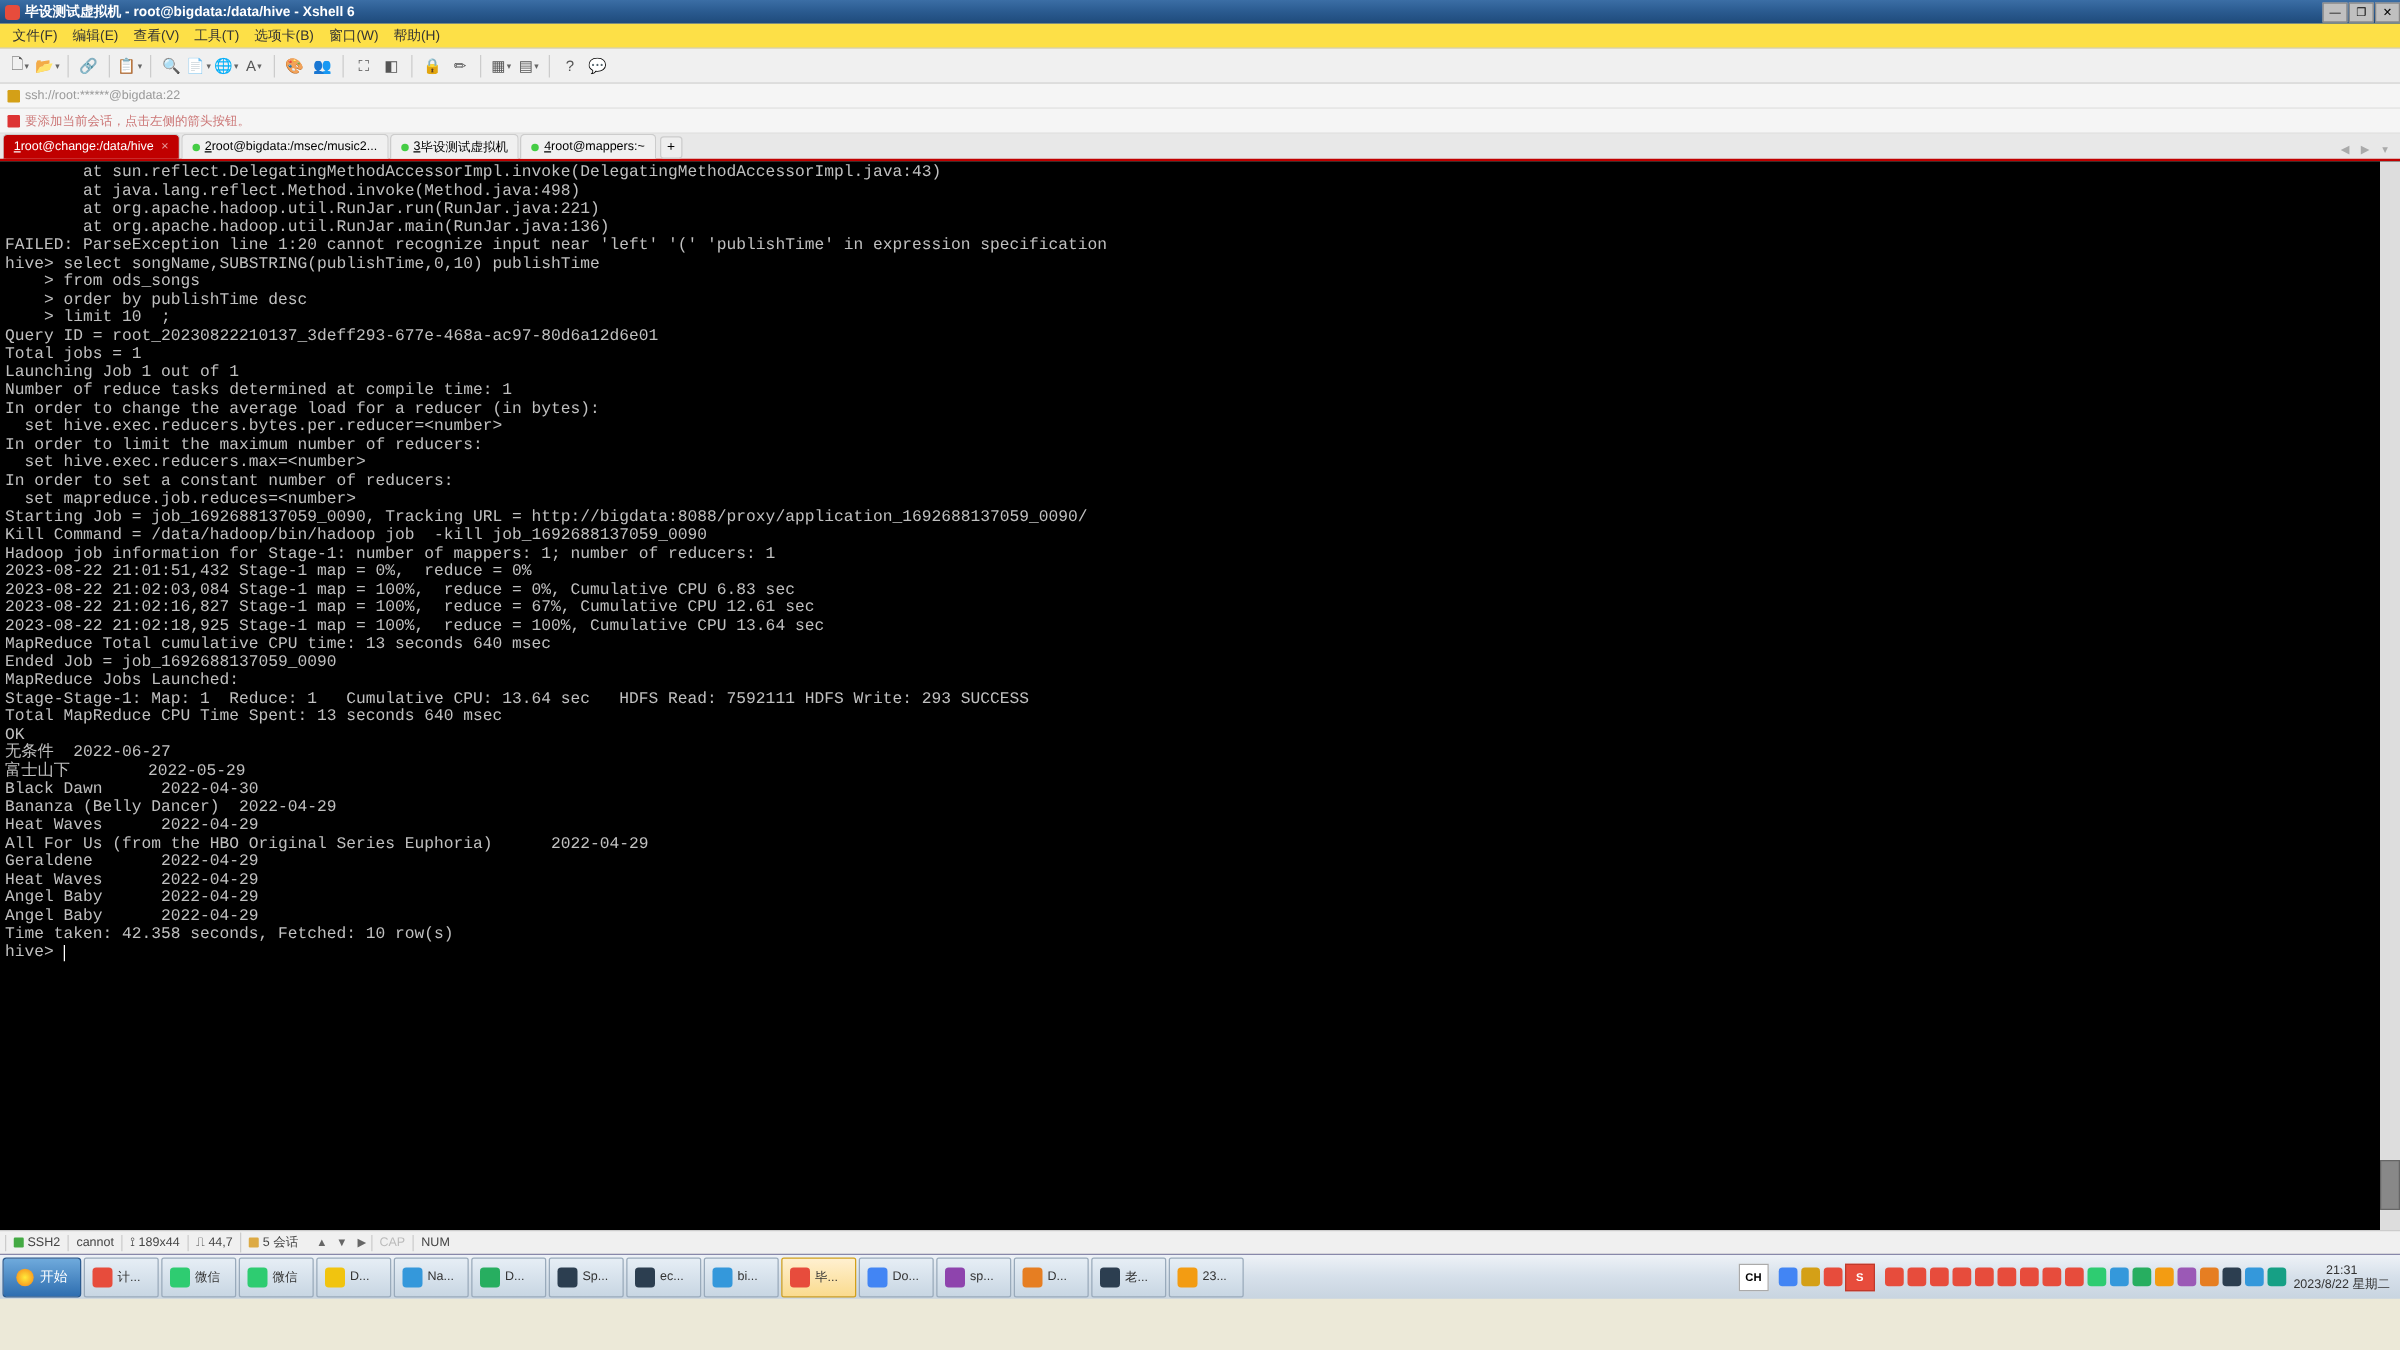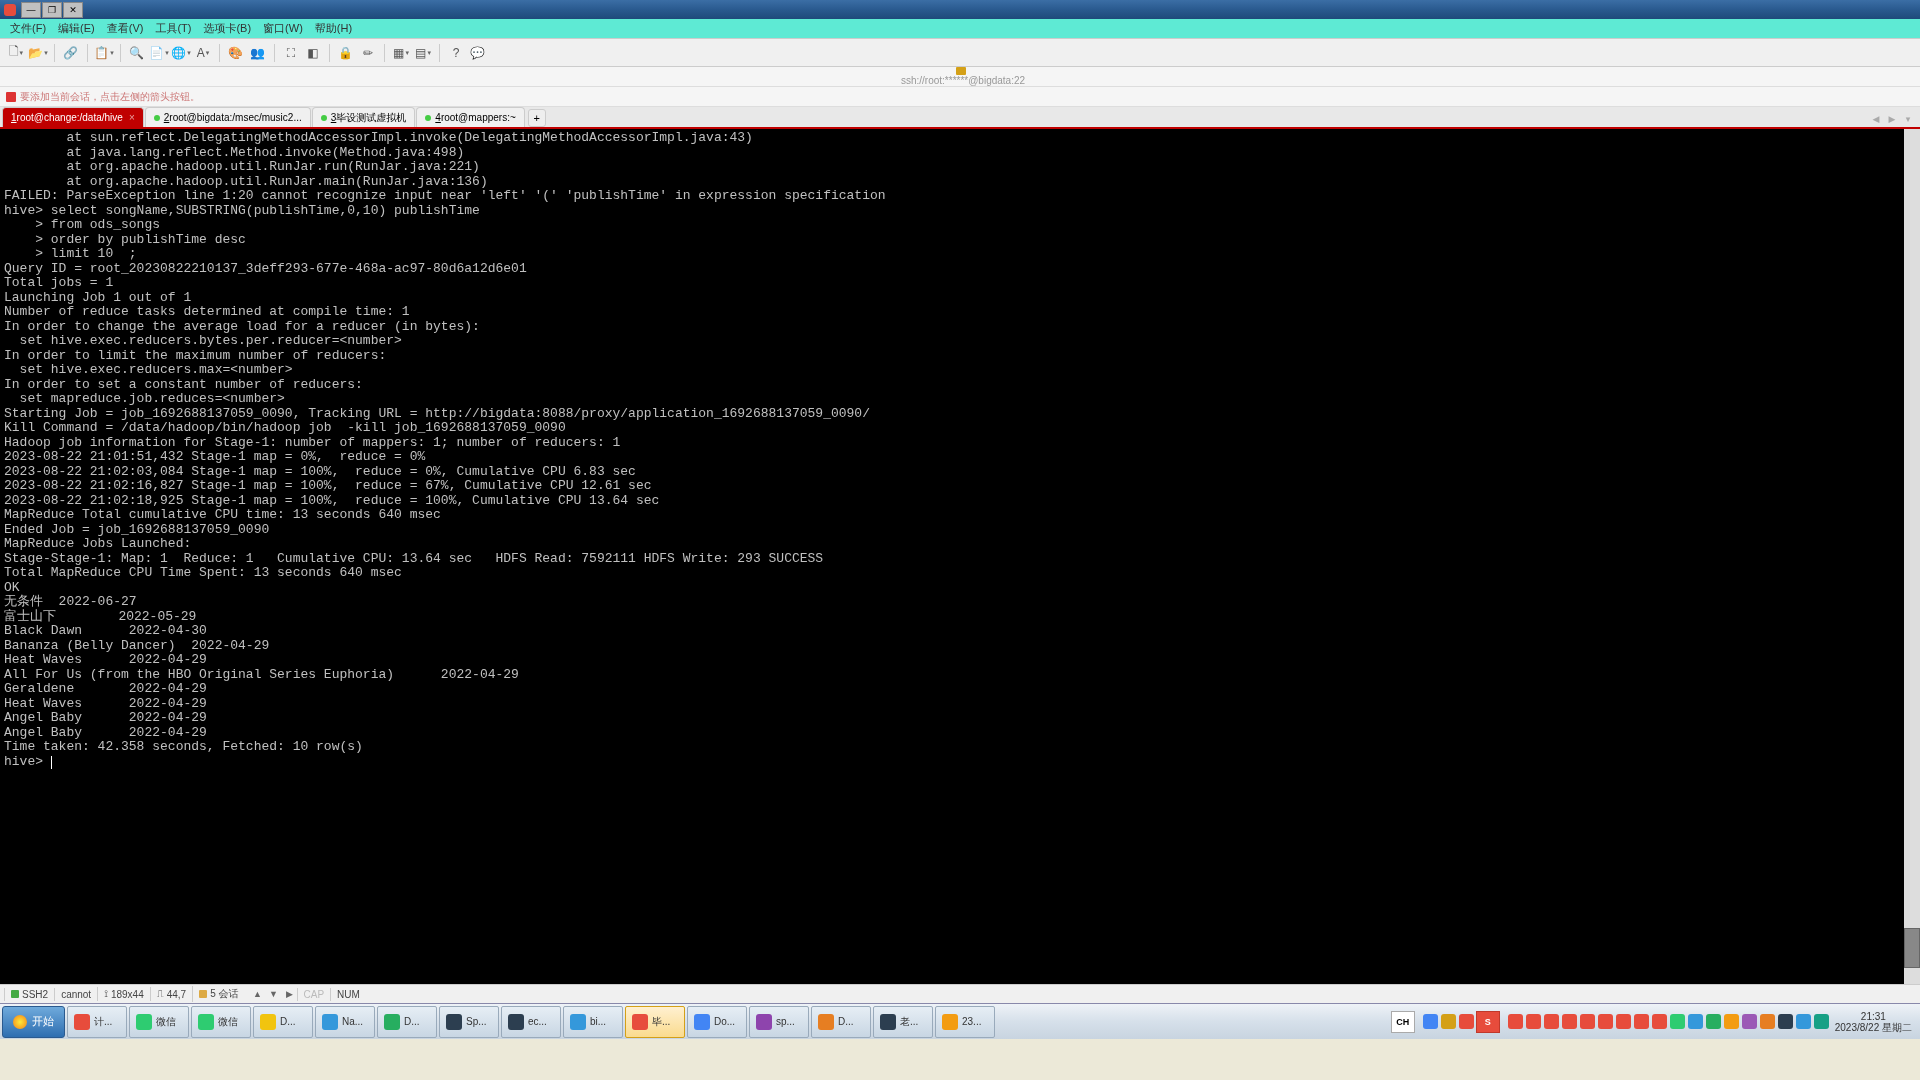--- a/index.html
+++ b/index.html
@@ -2,27 +2,27 @@
 <html><head>
 <meta charset="utf-8">
 <style>
 * { margin: 0; padding: 0; box-sizing: border-box; }
 body { font-family: "Microsoft YaHei", Tahoma, sans-serif; font-size: 11px; background: #ece9d8; overflow: hidden; width: 1920px; height: 1080px; }
 .titlebar { background: linear-gradient(to bottom, #3b6ea5 0%, #2a5a8f 50%, #1e4a7a 100%); height: 19px; display: flex; align-items: center; color: #fff; padding-left: 4px; }
 .titlebar-icon { width: 12px; height: 12px; background: #e74c3c; border-radius: 3px; margin-right: 4px; }
 .titlebar-text { flex: 1; font-size: 11px; font-weight: bold; }
 .titlebar-btns { display: flex; }
 .titlebar-btn { width: 20px; height: 16px; background: #c0c0c0; border: 1px solid #888; margin-left: 1px; display: flex; align-items: center; justify-content: center; font-size: 9px; color: #000; }
-.menubar { background: #5eead4; height: 20px; display: flex; align-items: center; padding-left: 4px; border-bottom: 1px solid #ccc; }
+.menubar { background: #fde047; height: 20px; display: flex; align-items: center; padding-left: 4px; border-bottom: 1px solid #ccc; }
 .menu-item { padding: 2px 6px; font-size: 11px; color: #333; }
 .toolbar { background: #f0f0f0; height: 28px; display: flex; align-items: center; padding-left: 6px; border-bottom: 1px solid #ccc; gap: 2px; }
 .tb-btn { width: 20px; height: 20px; display: flex; align-items: center; justify-content: center; color: #555; font-size: 12px; }
 .tb-sep { width: 1px; height: 18px; background: #ccc; margin: 0 4px; }
 .tb-dd { font-size: 7px; color: #666; margin-left: 1px; }
-.addrbar { background: #f5f5f5; height: 20px; display: flex; align-items: center; padding-left: 6px; border-bottom: 1px solid #ddd; font-size: 10px; color: #999; flex-direction: column; }
+.addrbar { background: #f5f5f5; height: 20px; display: flex; align-items: center; padding-left: 6px; border-bottom: 1px solid #ddd; font-size: 10px; color: #999; }
 .addrlock { width: 10px; height: 10px; background: #d4a017; margin-right: 4px; border-radius: 1px; }
 .hintbar { background: #f5f5f5; height: 20px; display: flex; align-items: center; padding-left: 6px; border-bottom: 1px solid #ddd; font-size: 10px; color: #c77; }
 .hinticon { width: 10px; height: 10px; background: #d33; margin-right: 4px; border-radius: 1px; }
 .tabbar { background: #e8e8e8; height: 22px; display: flex; align-items: flex-end; padding-left: 2px; border-bottom: 2px solid #c00000; }
 .tab { height: 20px; display: flex; align-items: center; padding: 0 8px; font-size: 10px; background: #f0f0f0; border: 1px solid #ccc; border-bottom: none; margin-right: 1px; border-radius: 4px 4px 0 0; position: relative; }
 .tab.active { background: #c00000; color: #fff; }
 .tab-dot { width: 6px; height: 6px; border-radius: 50%; margin-right: 4px; }
 .tab-dot.green { background: #4c4; }
 .tab-close { margin-left: 6px; font-size: 10px; opacity: 0.6; }
 .tab-add { width: 18px; height: 18px; background: #eee; border: 1px solid #ccc; display: flex; align-items: center; justify-content: center; font-size: 11px; margin-left: 2px; border-radius: 3px; }
@@ -48,20 +48,21 @@
 .lang-btn { width: 24px; height: 22px; background: #fff; border: 1px solid #aaa; display: flex; align-items: center; justify-content: center; font-size: 9px; font-weight: bold; margin: 0 2px; }
 .tray { display: flex; align-items: center; gap: 3px; margin-left: 6px; }
 .tray-icon { width: 15px; height: 15px; border-radius: 3px; }
 .clock { text-align: center; font-size: 10px; color: #333; padding: 0 6px; line-height: 11px; }
 </style>
 </head>
 <body>
 
 <div class="titlebar">
   <div class="titlebar-icon"></div>
+  <div class="titlebar-text">毕设测试虚拟机 - root@bigdata:/data/hive - Xshell 6</div>
   <div class="titlebar-btns">
     <div class="titlebar-btn">—</div>
     <div class="titlebar-btn">❐</div>
     <div class="titlebar-btn">✕</div>
   </div>
 </div>
 
 <div class="menubar">
   <div class="menu-item">文件(F)</div>
   <div class="menu-item">编辑(E)</div>

